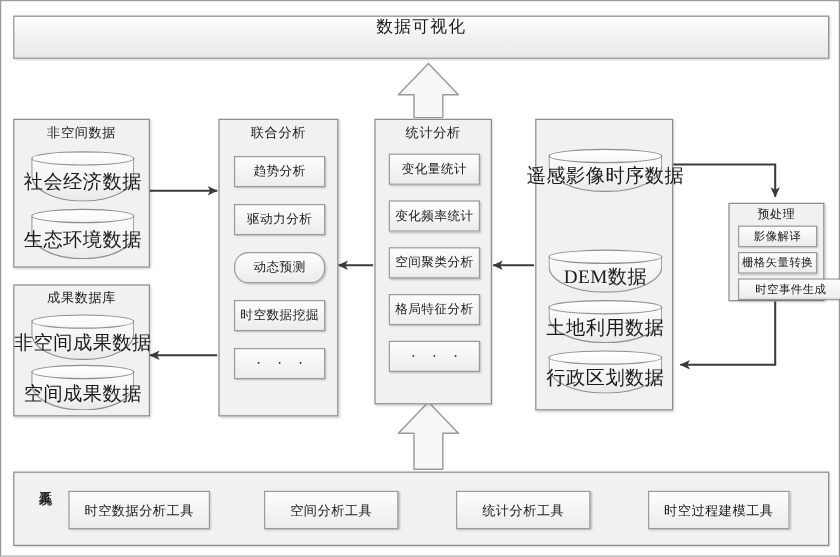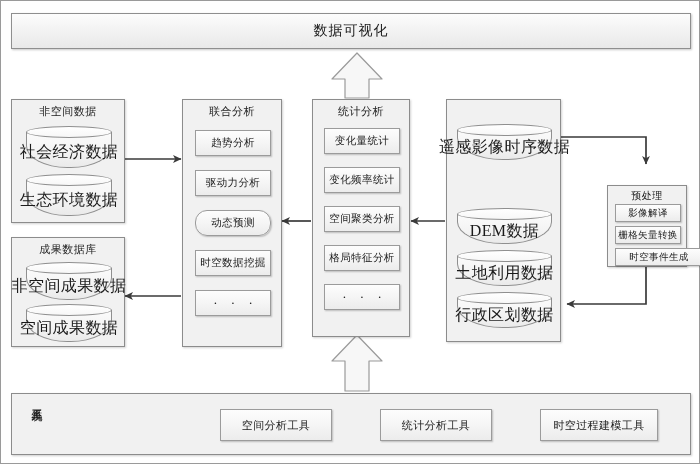--- a/index.html
+++ b/index.html
@@ -43,21 +43,20 @@
     color: #1a1a1a;
   }
 
   .banner {
     position: absolute;
     background: linear-gradient(to bottom, #fdfdfd 0%, #f3f3f3 45%, #e9e9e9 100%);
     border: 1px solid #8f8f8f;
     box-sizing: border-box;
     box-shadow: 1px 1px 2px rgba(0,0,0,0.22);
     display: flex;
-    align-items: center;
     justify-content: center;
     font-size: 14px;
     letter-spacing: 1px;
   }
 
   
   .pbox {
     position: absolute;
     background: linear-gradient(to bottom, #fdfdfd 0%, #f5f5f5 50%, #ececec 100%);
     border: 1px solid #9b9b9b;
@@ -235,27 +234,28 @@
       <div class="top"></div>
       <div class="label">DEM数据</div>
     </div>
     <div class="cyl" style="left:10px; top:192px; width:95px; height:36px;">
       <div class="body"></div>
       <div class="top"></div>
       <div class="label">行政区划数据</div>
     </div>
   </div>
 
-  <div class="panel" style="left:606px; top:184px; width:80px; height:82px;">
+  <div class="panel" style="left:606px; top:168px; width:80px; height:82px;">
     <div class="panel-title" style="top:3px; font-size:10px;">预处理</div>
     <div class="pbox" style="left:7px; top:18px; width:66px; height:18px; font-size:9.5px;">影像解译</div>
     <div class="pbox" style="left:7px; top:40px; width:66px; height:18px; font-size:9.5px;">栅格矢量转换</div>
     <div class="pbox" style="left:7px; top:62px; width:88px; height:18px; font-size:9.5px;">时空事件生成</div>
   </div>
 
   <div class="panel" style="left:10px; top:392px; width:680px; height:62px; box-shadow:1px 1px 2px rgba(0,0,0,0.2);">
     <div class="vlabel" style="left:5px; top:6px;">系统工具</div>
+    <div class="pbox" style="left:45px; top:15px; width:118px; height:32px; font-size:11px;">时空数据分析工具</div>
     <div class="pbox" style="left:208px; top:15px; width:112px; height:32px; font-size:11px;">空间分析工具</div>
     <div class="pbox" style="left:368px; top:15px; width:112px; height:32px; font-size:11px;">统计分析工具</div>
     <div class="pbox" style="left:528px; top:15px; width:118px; height:32px; font-size:11px;">时空过程建模工具</div>
   </div>
 
 </div>
 
 </body></html>

